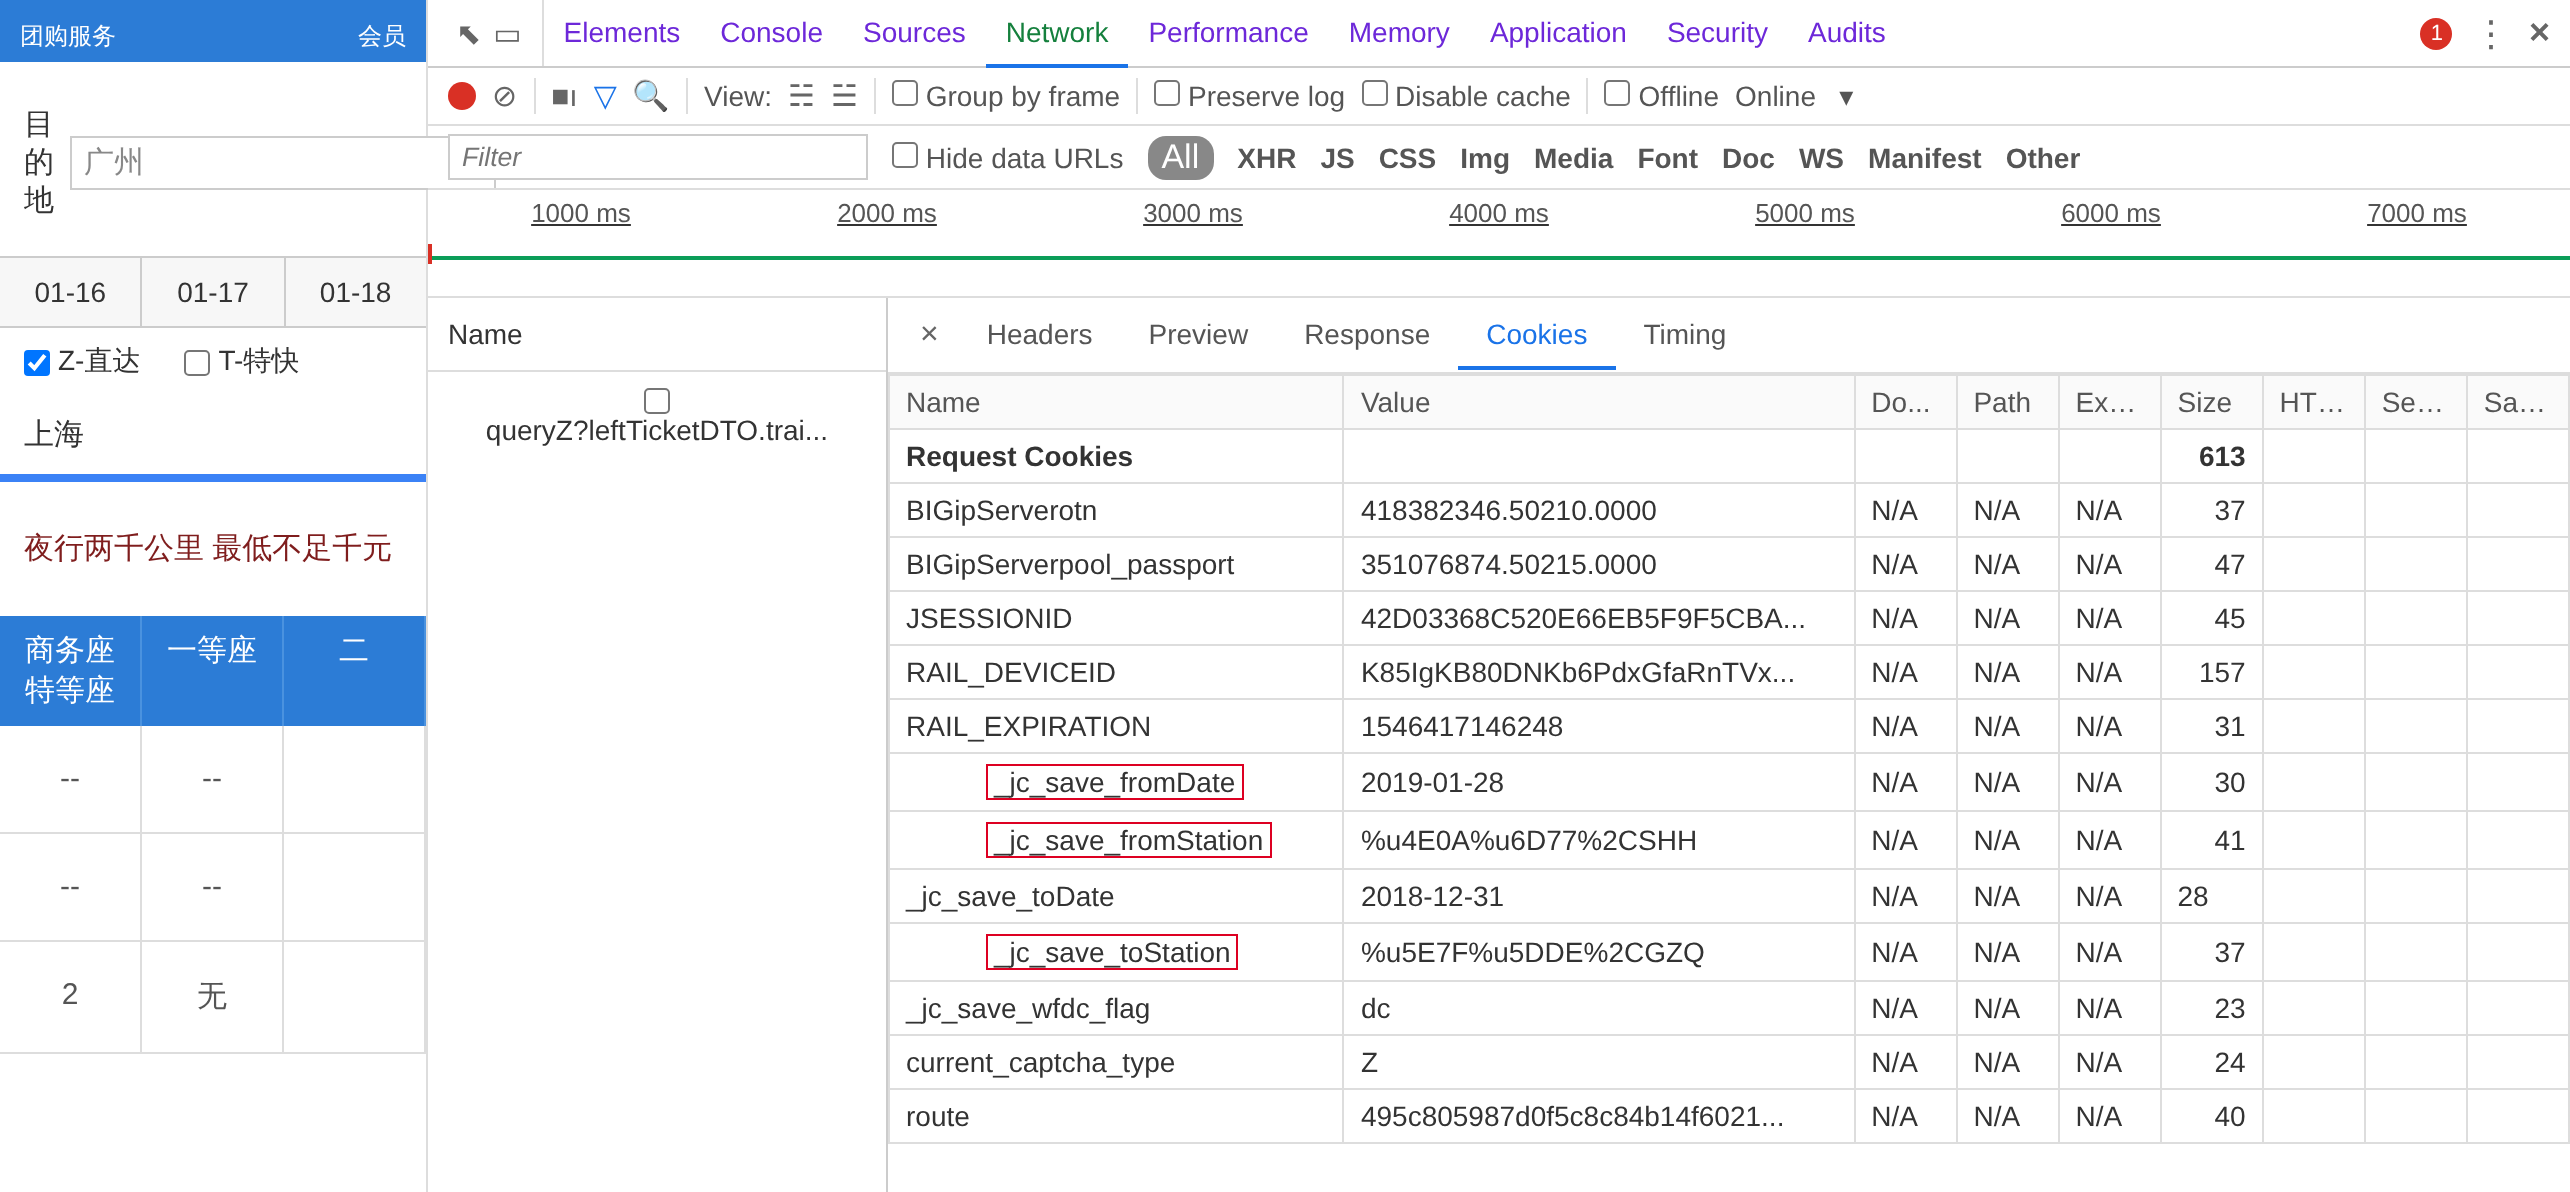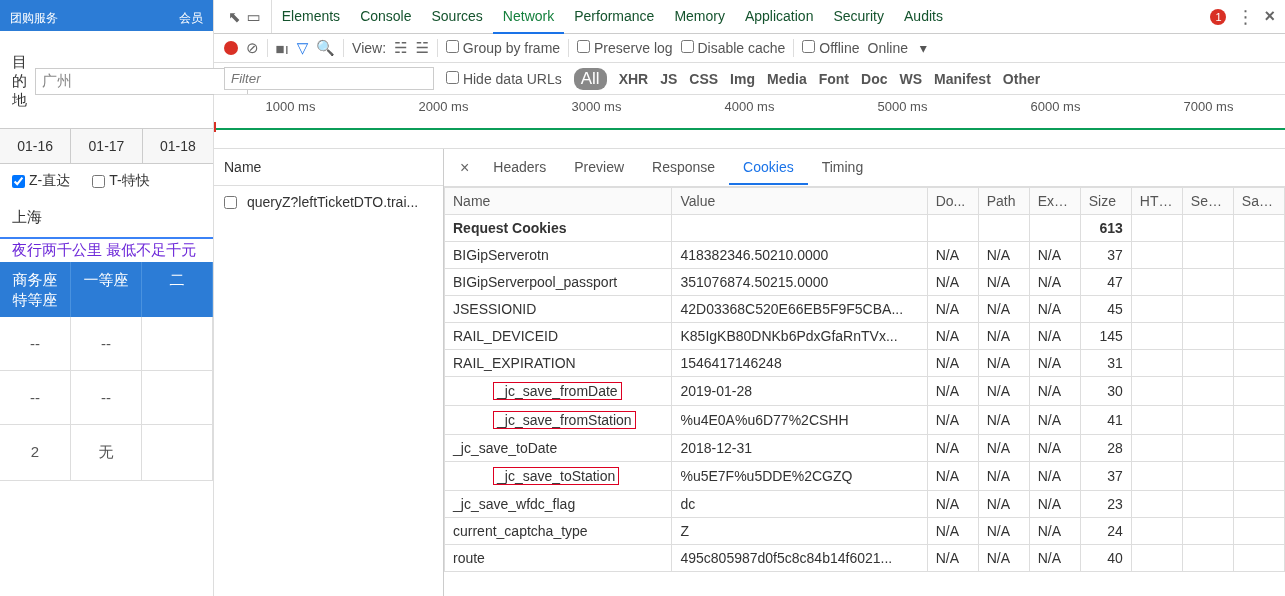--- a/index.html
+++ b/index.html
@@ -12,57 +12,57 @@
 .left-header { background: #2c7cd6; color: #fff; padding: 0 10px 4px; display: flex; justify-content: space-between; font-size: 12px; }
 .loc-row { padding: 22px 12px 18px; display: flex; align-items: center; gap: 8px; font-size: 15px; }
 .loc-input { flex: 1; border: 1px solid #ccc; padding: 4px 6px; font-size: 15px; color: #888; }
 .pin-icon { color: #6bb7ff; font-size: 20px; }
 .date-row { display: flex; border-top: 1px solid #ccc; border-bottom: 1px solid #ccc; }
 .date-btn { flex: 1; padding: 9px 0; text-align: center; border-right: 1px solid #ccc; font-size: 14px; background: #f7f7f7; cursor: pointer; }
 .date-btn:last-child { border-right: none; }
 .train-types { padding: 8px 12px; display: flex; gap: 22px; font-size: 14px; }
 .train-types label { display: flex; align-items: center; gap: 4px; }
 .city-row { padding: 10px 12px; font-size: 15px; }
-.redline { color: #6d28d9; padding: 2px 12px; font-size: 15px; border-top: 2px solid #3b82f6; }
+.redline { color: #7f1d1d; padding: 24px 12px; font-size: 15px; border-top: 4px solid #3b82f6; }
 .seat-head { display: flex; background: #2c7cd6; color: #fff; }
 .seat-head > div { flex: 1; text-align: center; padding: 8px 0; border-right: 1px solid #4a92df; font-size: 15px; line-height: 1.3; }
 .seat-row { display: flex; border-bottom: 1px solid #ddd; }
 .seat-row > div { flex: 1; text-align: center; padding: 18px 0; border-right: 1px solid #ddd; font-size: 15px; color: #555; }
 
 
 .right { flex: 1; display: flex; flex-direction: column; }
 .tabs-bar { display: flex; align-items: center; border-bottom: 1px solid #ccc; padding: 0 4px; height: 34px; }
 .device-icons { display: flex; gap: 6px; padding: 0 10px; border-right: 1px solid #ddd; height: 100%; align-items: center; }
-.tab { padding: 8px 10px; font-size: 14px; color: #14532d; cursor: pointer; }
+.tab { padding: 8px 10px; font-size: 14px; color: #6d28d9; cursor: pointer; }
 .tab.active { color: #15803d; border-bottom: 2px solid #1a73e8; }
 .tabs-right { margin-left: auto; display: flex; align-items: center; gap: 10px; padding-right: 6px; }
 .err-badge { width: 16px; height: 16px; border-radius: 50%; background: #d93025; color: #fff; font-size: 11px; display: flex; align-items: center; justify-content: center; }
 .three-dots { font-size: 18px; color: #666; cursor: pointer; }
 .close-x { font-size: 18px; color: #666; cursor: pointer; font-weight: bold; }
 
 .net-toolbar { display: flex; align-items: center; gap: 8px; padding: 5px 10px; border-bottom: 1px solid #ddd; font-size: 14px; color: #555; }
 .rec-dot { width: 14px; height: 14px; border-radius: 50%; background: #d93025; }
 .tb-icon { color: #666; font-size: 15px; cursor: pointer; }
 .tb-sep { width: 1px; height: 18px; background: #ddd; }
 .funnel { color: #1a73e8; }
 
 .filter-bar { display: flex; align-items: center; gap: 12px; padding: 4px 10px; border-bottom: 1px solid #ddd; font-size: 14px; color: #555; }
 .filter-input { width: 210px; border: 1px solid #ccc; padding: 3px 6px; font-style: italic; color: #aaa; }
 .filter-pill { background: #888; color: #fff; padding: 1px 7px; border-radius: 9px; font-size: 17px; }
 .ft { cursor: pointer; font-weight: bold; }
 
-.timeline { position: relative; height: 54px; border-bottom: 1px solid #ddd; }
+.timeline { position: relative; height: 54px; border-bottom: 1px solid #ddd; text-decoration: underline; }
 .tl-labels { display: flex; justify-content: space-around; padding-top: 4px; font-size: 13px; color: #555; }
 .tl-track { position: absolute; bottom: 18px; left: 0; right: 0; height: 2px; background: #0b9d58; }
 .tl-red { position: absolute; bottom: 16px; left: 0; width: 2px; height: 10px; background: #d93025; }
 
 .net-main { flex: 1; display: flex; overflow: hidden; }
 .req-list { width: 230px; border-right: 1px solid #ccc; }
 .req-head { padding: 10px 10px; border-bottom: 1px solid #ddd; font-size: 14px; }
-.req-item { padding: 8px 10px; display: flex; align-items: center; gap: 10px; font-size: 14px; }
+.req-item { padding: 8px 10px; display: flex; align-items: center; gap: 0; font-size: 14px; flex-direction: column; }
 .req-item input { margin: 0; }
 
 .detail { flex: 1; display: flex; flex-direction: column; }
 .det-tabs { display: flex; align-items: center; border-bottom: 1px solid #ddd; padding: 0 6px; height: 38px; }
 .det-tab { padding: 8px 14px; font-size: 14px; color: #555; cursor: pointer; }
 .det-tab.active { color: #1a73e8; border-bottom: 2px solid #1a73e8; }
 .det-close { padding: 0 10px; font-size: 16px; color: #666; cursor: pointer; }
 
 .ck-table { flex: 1; overflow: auto; }
 .ck-table table { width: 100%; border-collapse: collapse; font-size: 14px; }
@@ -282,21 +282,21 @@
                   <td class="col-sm"></td>
                   <td class="col-sm"></td>
                   <td class="col-sm"></td>
                 </tr>
                 <tr>
                   <td class="col-name">RAIL_DEVICEID</td>
                   <td class="col-val">K85IgKB80DNKb6PdxGfaRnTVx...</td>
                   <td class="col-sm">N/A</td>
                   <td class="col-sm">N/A</td>
                   <td class="col-sm">N/A</td>
-                  <td class="col-sm" style="text-align:right">145</td>
+                  <td class="col-sm" style="text-align:right">157</td>
                   <td class="col-sm"></td>
                   <td class="col-sm"></td>
                   <td class="col-sm"></td>
                 </tr>
                 <tr>
                   <td class="col-name">RAIL_EXPIRATION</td>
                   <td class="col-val">1546417146248</td>
                   <td class="col-sm">N/A</td>
                   <td class="col-sm">N/A</td>
                   <td class="col-sm">N/A</td>
@@ -326,21 +326,21 @@
                   <td class="col-sm"></td>
                   <td class="col-sm"></td>
                   <td class="col-sm"></td>
                 </tr>
                 <tr>
                   <td class="col-name">_jc_save_toDate</td>
                   <td class="col-val">2018-12-31</td>
                   <td class="col-sm">N/A</td>
                   <td class="col-sm">N/A</td>
                   <td class="col-sm">N/A</td>
-                  <td class="col-sm" style="text-align:right">28</td>
+                  <td class="col-sm" style="text-align:left">28</td>
                   <td class="col-sm"></td>
                   <td class="col-sm"></td>
                   <td class="col-sm"></td>
                 </tr>
                 <tr>
                   <td class="col-name"><span class="boxed">_jc_save_toStation</span></td>
                   <td class="col-val">%u5E7F%u5DDE%2CGZQ</td>
                   <td class="col-sm">N/A</td>
                   <td class="col-sm">N/A</td>
                   <td class="col-sm">N/A</td>

